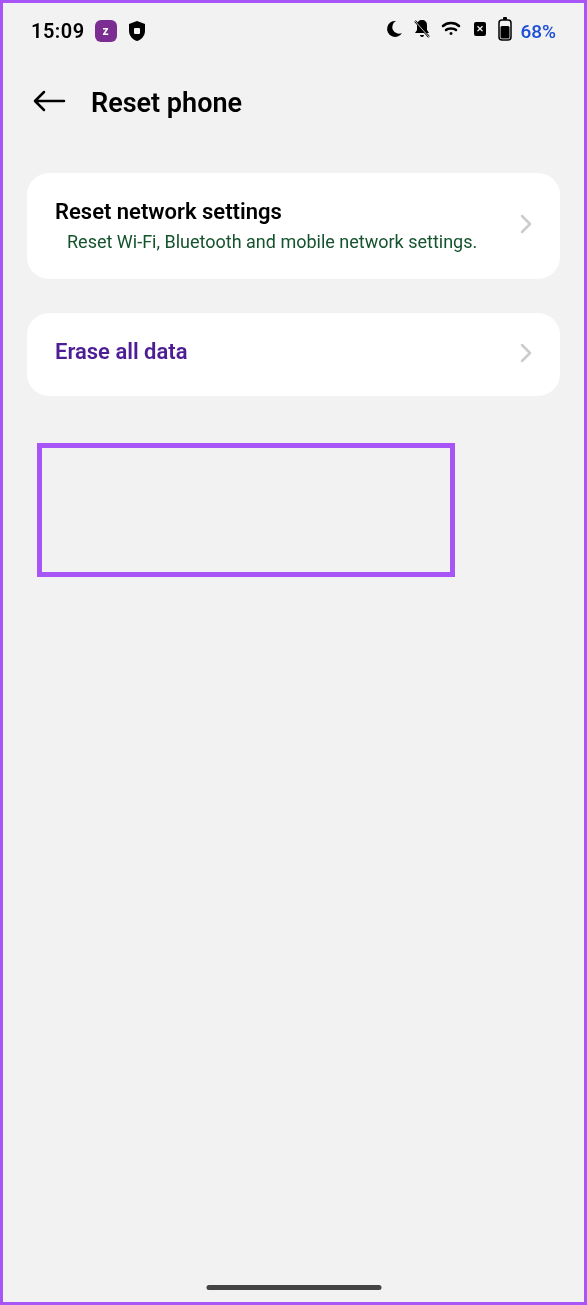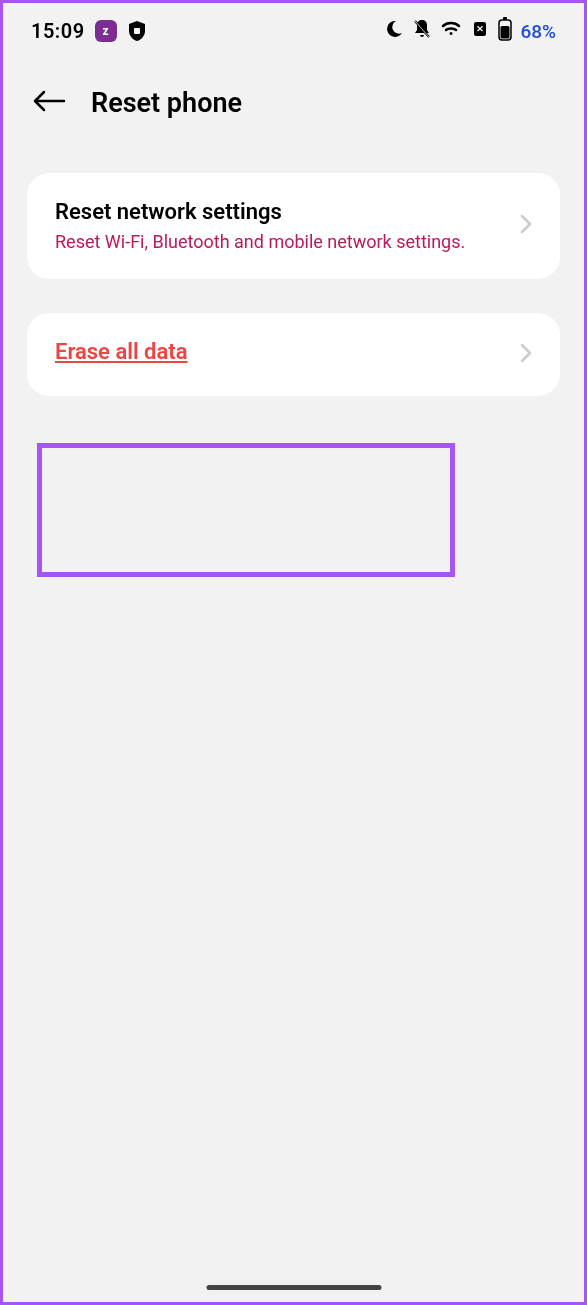--- a/index.html
+++ b/index.html
@@ -114,27 +114,27 @@
     
     .list-item-title {
       font-size: 22px;
       font-weight: 600;
       color: #000;
       margin-bottom: 6px;
     }
     
     .list-item-subtitle {
       font-size: 18px;
-      color: #be185d;
+      color: #14532d;
       line-height: 1.3;
+      margin-left: 12px;
     }
     
     .list-item-title.danger {
-      color: #ef4444;
-      text-decoration: underline;
+      color: #4c1d95;
     }
     
     .chevron {
       color: #ccc;
       flex-shrink: 0;
       margin-left: 12px;
     }
     
     .highlight-box {
       position: absolute;

